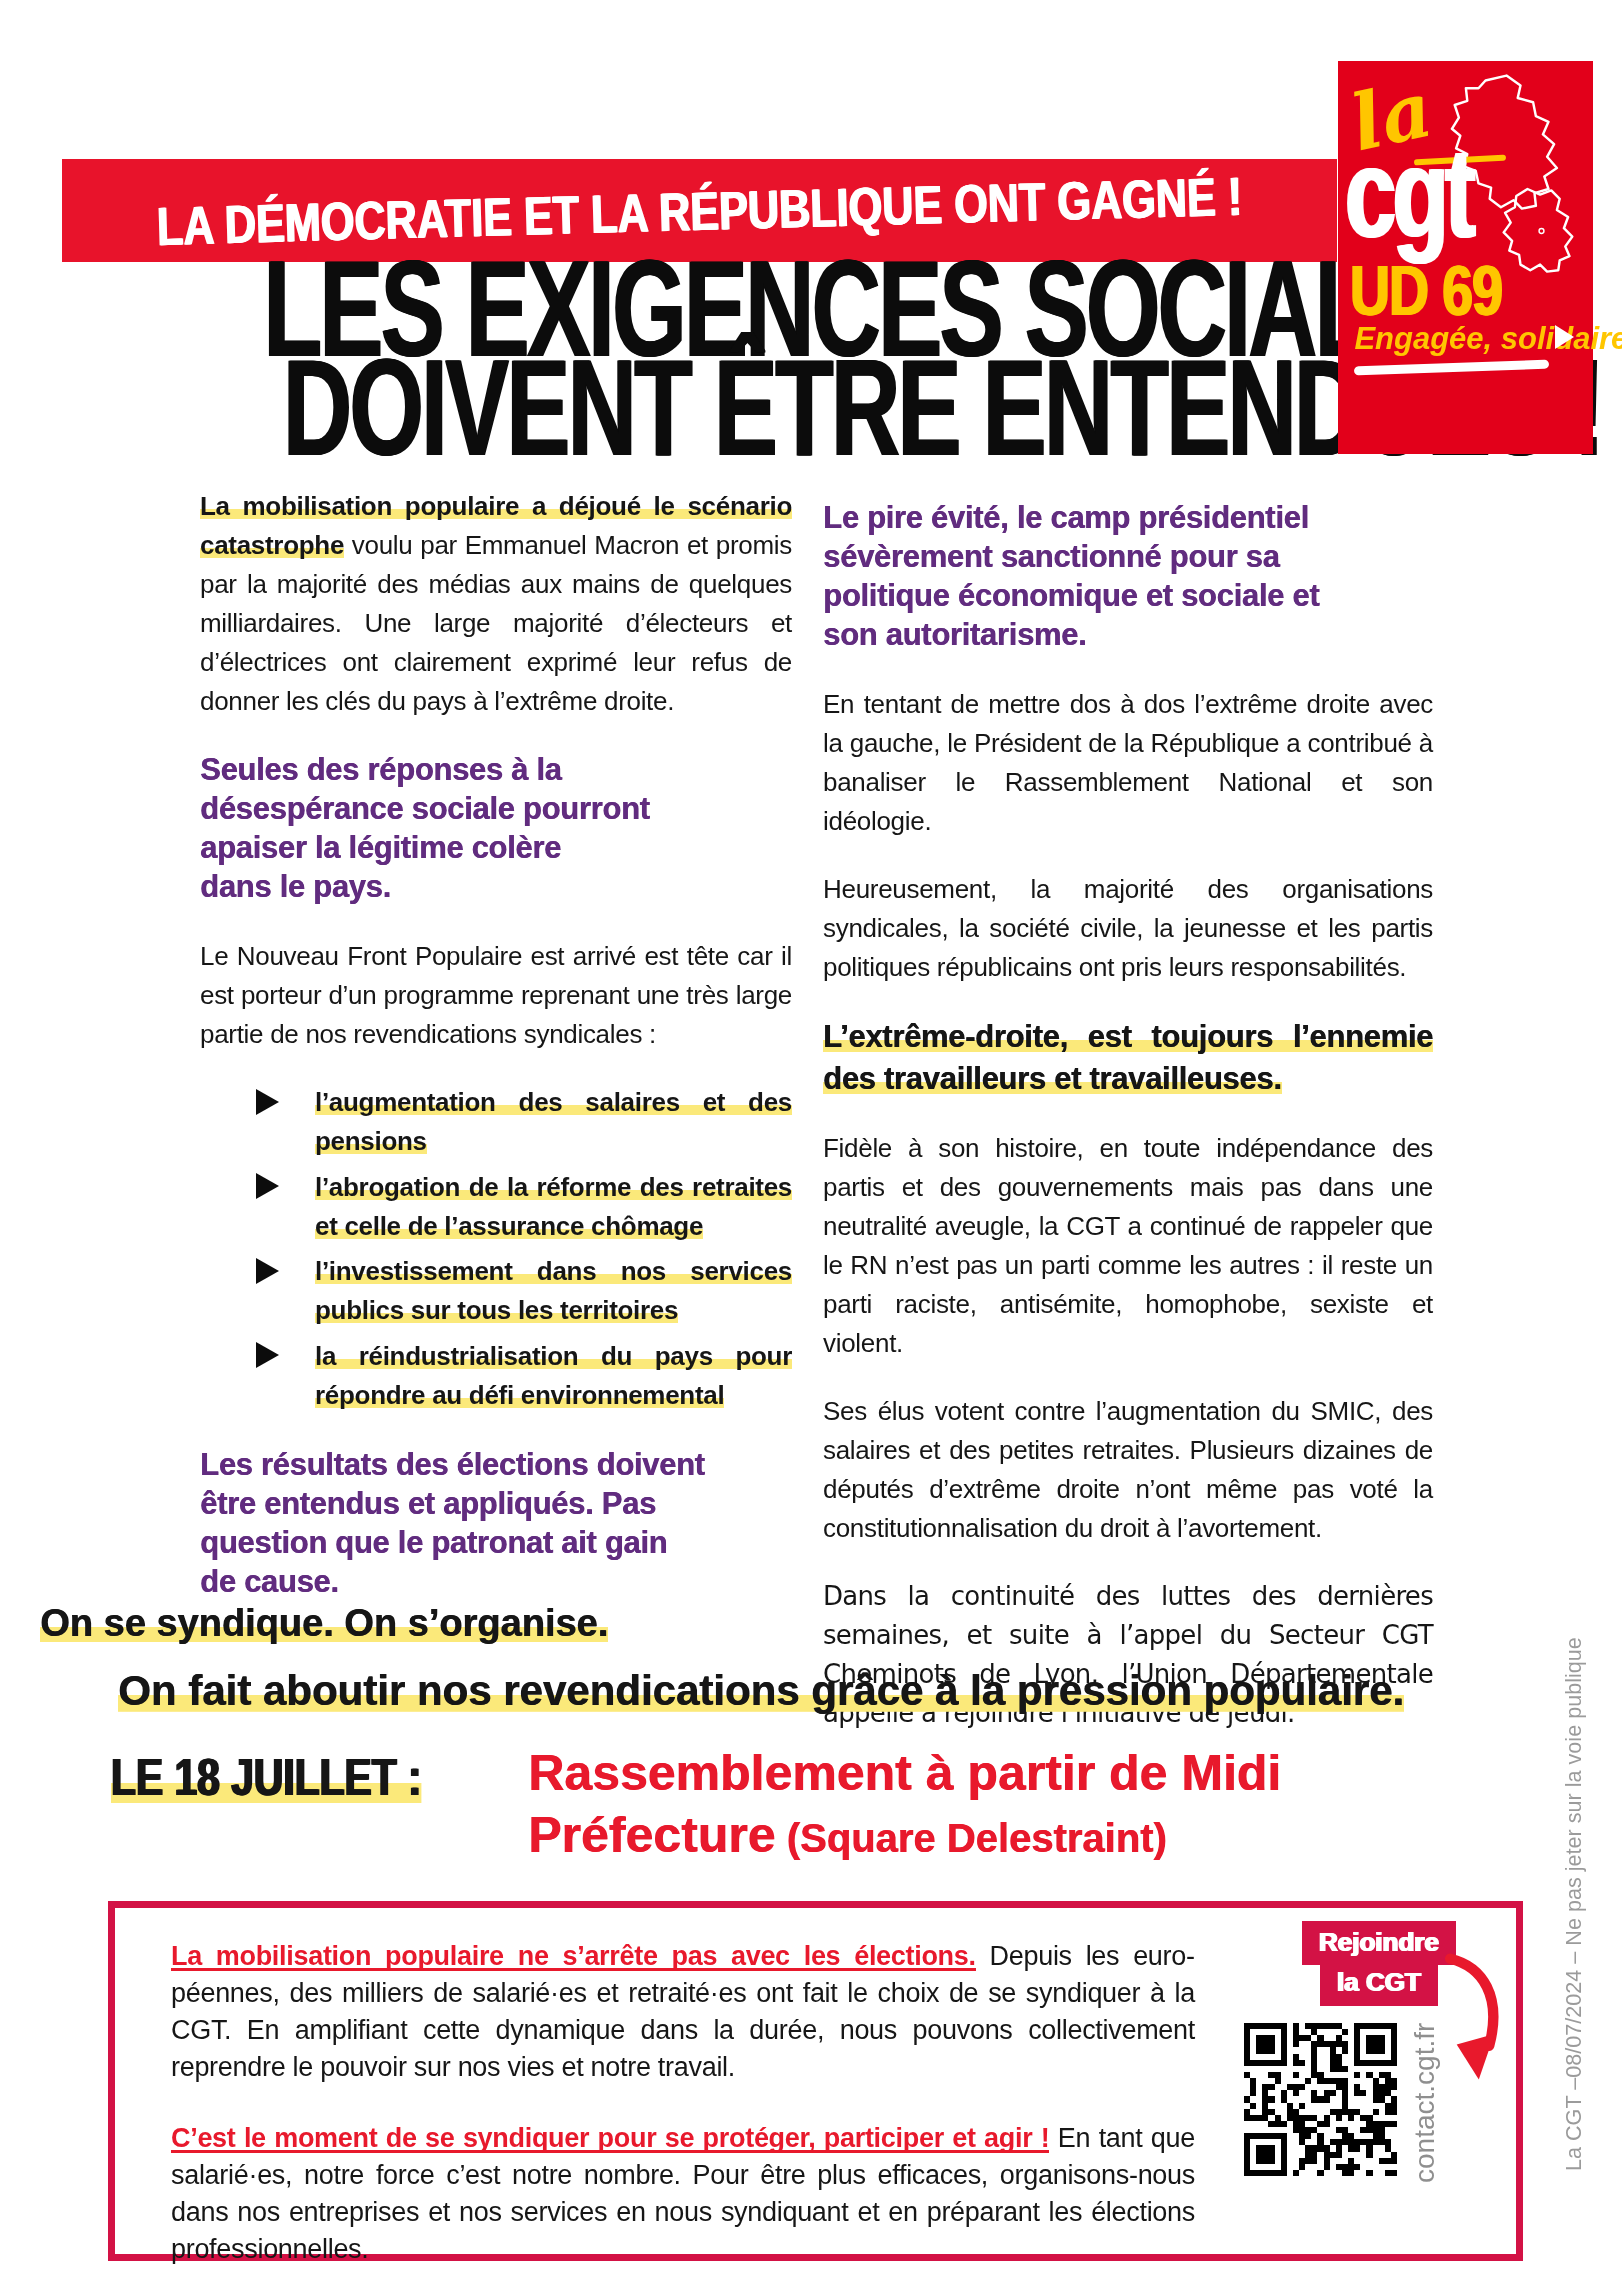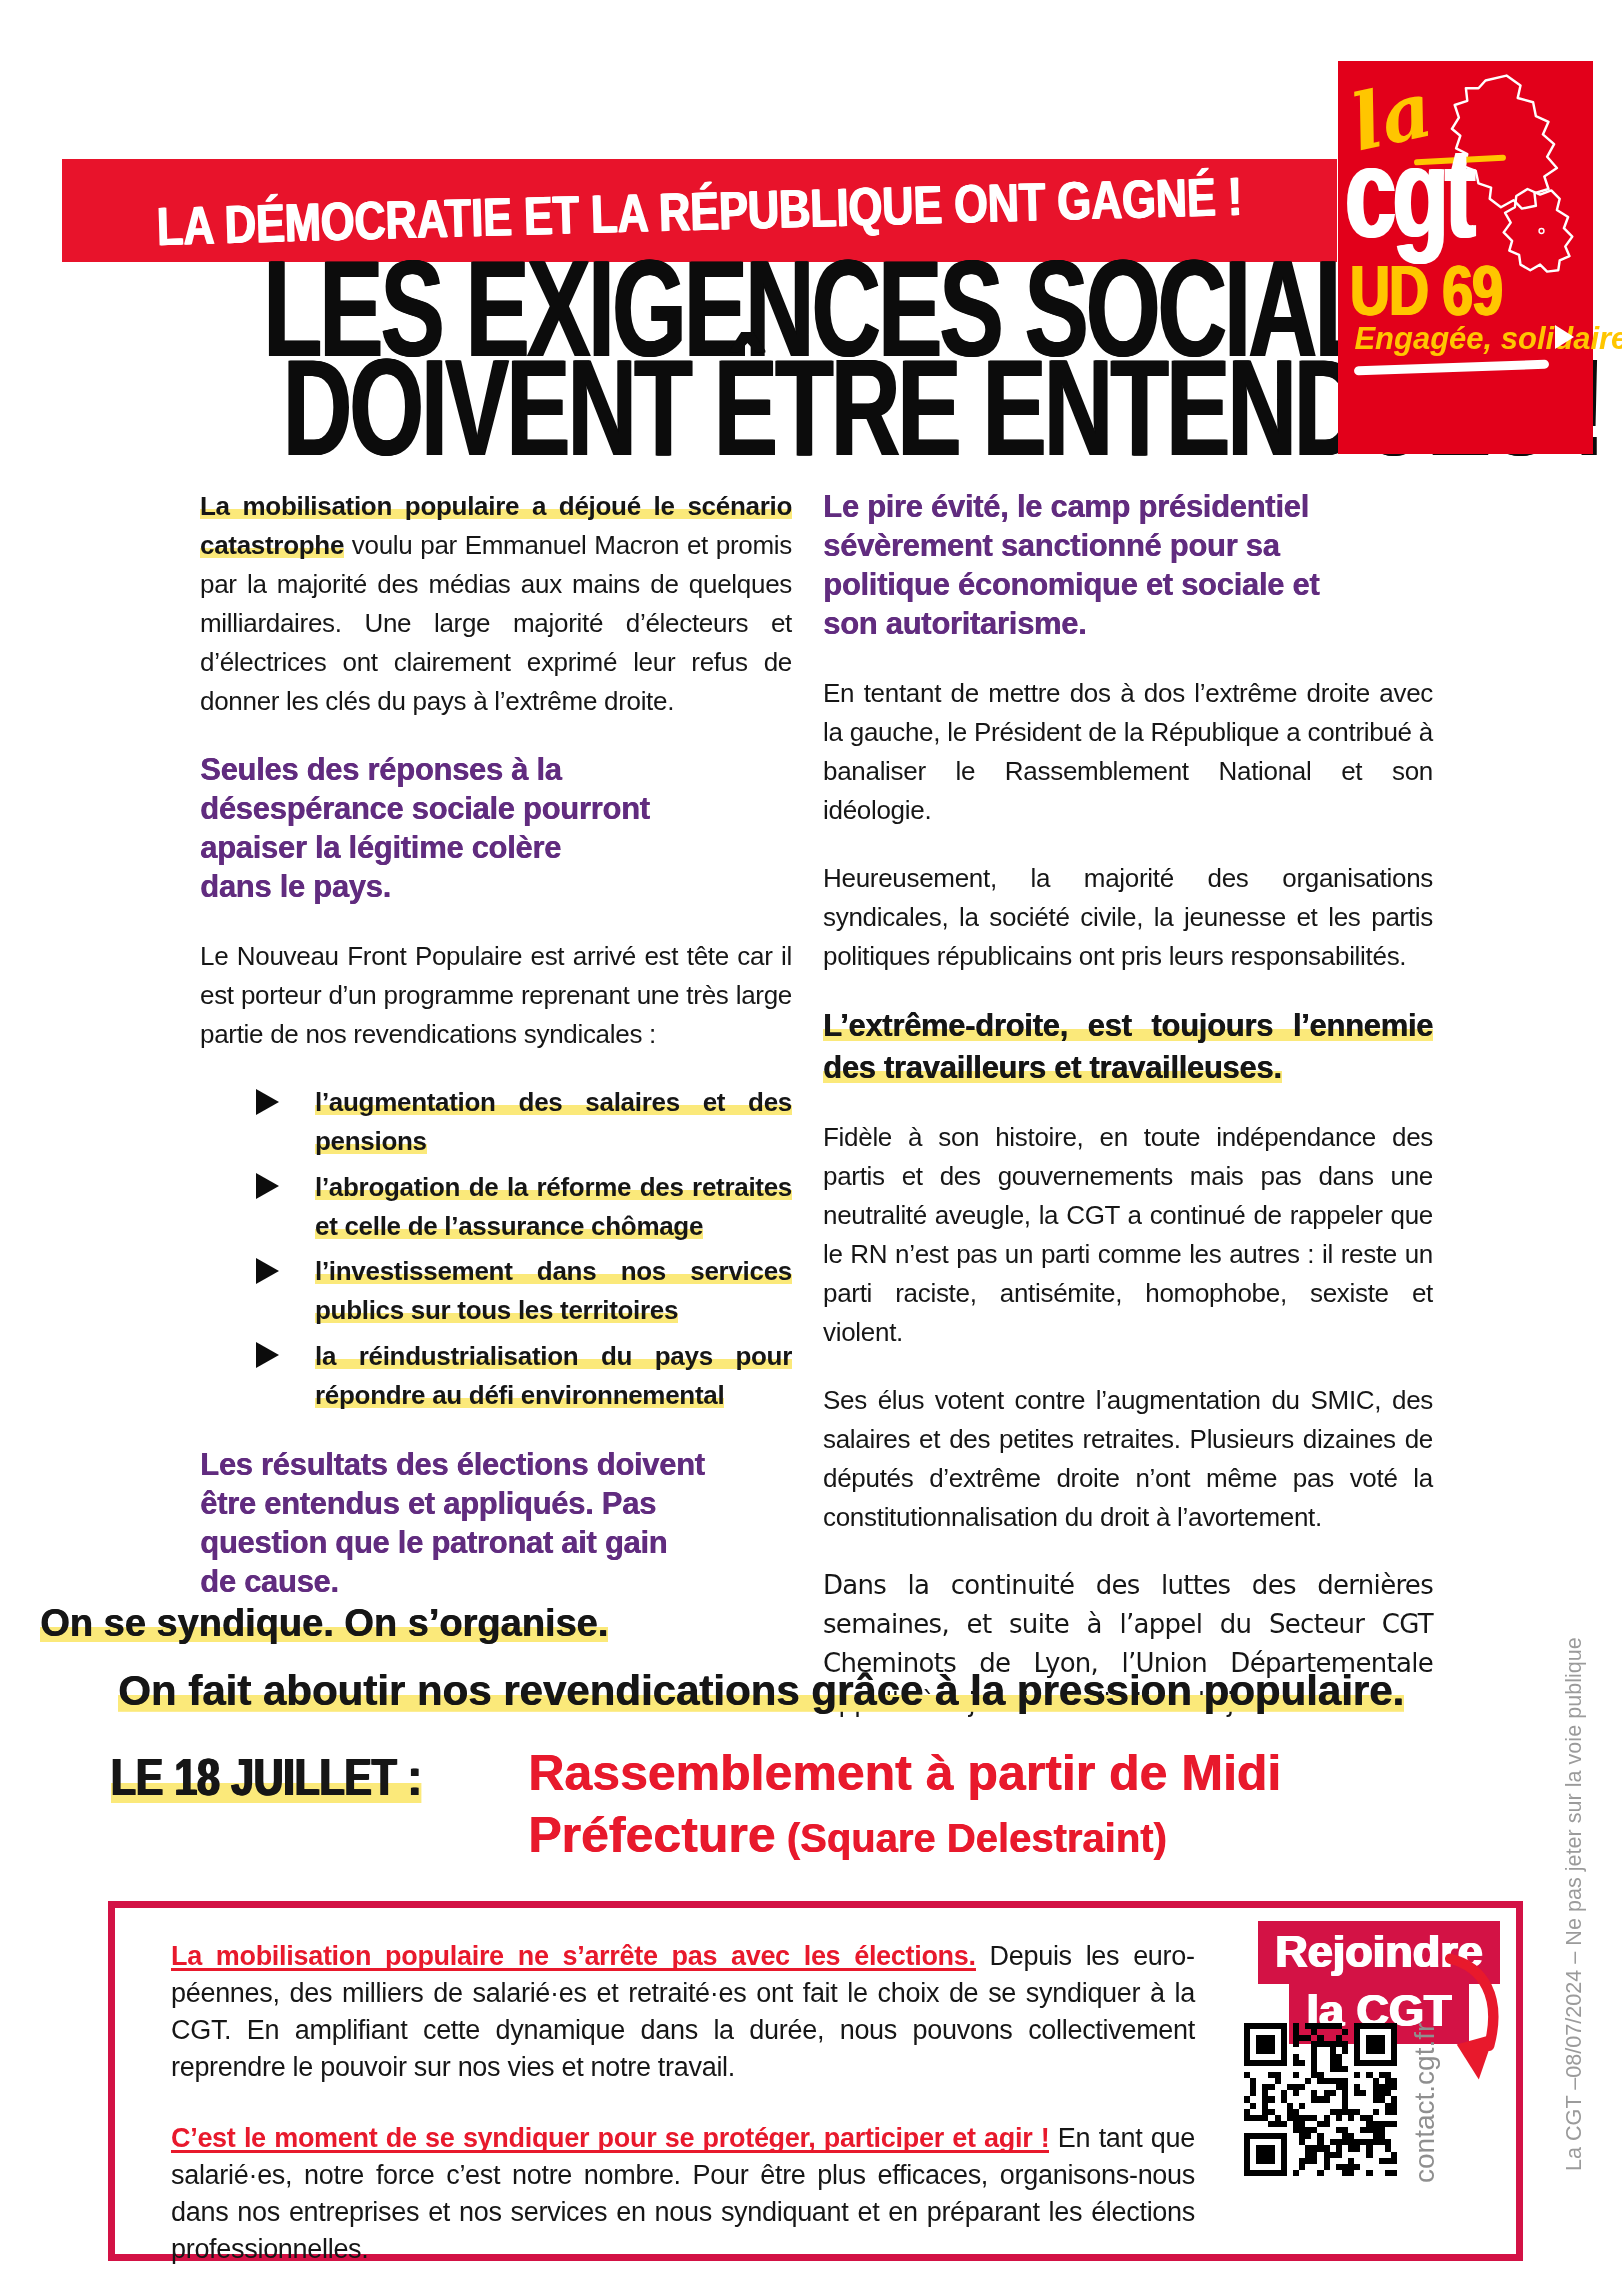--- a/index.html
+++ b/index.html
@@ -48,21 +48,21 @@
   .swoosh{position:absolute;left:16.4px;top:302px;width:195px;height:8.5px;background:#fff;border-radius:4.6px;
           transform:rotate(-2deg);}
 
   
   .col{position:absolute;top:487px;font-size:26px;line-height:39px;letter-spacing:-0.3px;}
   .col-left{left:200px;width:592px;}
   .col-right{left:823px;width:610px;}
   p.body{text-align:justify;margin:0 0 29px 0;}
   .purple-h{color:var(--purple);font-weight:800;font-size:31px;line-height:39px;white-space:pre-line;
             margin:10.5px 0 31px 0;letter-spacing:-0.3px;text-shadow:0.5px 0 currentColor;}
-  .purple-h.first{margin-top:0;}
+  .purple-h.first{margin-top:11px;}
   .bold{font-weight:bold;}
   .hl-y{background-image:linear-gradient(var(--hl-yellow),var(--hl-yellow));background-repeat:no-repeat;
         background-size:100% 0.40em;background-position:0 94%;
         -webkit-box-decoration-break:clone;box-decoration-break:clone;}
   .bullets{margin:3.9px 0 30px 0;}
   .bullet{position:relative;padding-left:115px;margin-bottom:6.5px;font-weight:bold;text-align:justify;}
   .tri{position:absolute;left:56px;top:5.9px;width:0;height:0;display:inline-block;
        border-left:23.6px solid #0c0c0c;border-top:13.7px solid transparent;border-bottom:13.7px solid transparent;}
   .black-hl{font-weight:800;font-size:31px;line-height:42px;margin:0 0 29px 0;text-align:justify;
             text-shadow:0.5px 0 currentColor;}
@@ -86,21 +86,21 @@
   .box{position:absolute;left:108px;top:1901px;width:1401px;height:346px;border:7.9px solid var(--crimson);
        background:#fff;}
   .box-text{position:absolute;left:56px;top:30px;width:1024px;font-size:27px;line-height:37px;text-align:justify;
             letter-spacing:-0.3px;}
   .box-text p{margin:0 0 34px 0;}
   .lead-red{color:var(--red-text);font-weight:bold;
             background-image:linear-gradient(var(--red-text),var(--red-text));background-repeat:no-repeat;
             background-size:100% 3.3px;background-position:0 100%;
             -webkit-box-decoration-break:clone;box-decoration-break:clone;}
   .join{position:absolute;left:1120px;top:13px;width:288px;text-align:center;line-height:0;}
-  .join-line{display:inline-block;background:var(--crimson);color:#fff;font-weight:900;font-size:45px;
+  .join-line{display:inline-block;background:var(--crimson);color:#fff;font-weight:900;font-size:26px;
              line-height:1.0;padding:7.9px 17px 10.5px;white-space:nowrap;
              text-shadow:1px 0 currentColor,-1px 0 currentColor;}
   .join-line.second{margin-top:0px;padding-top:3.9px;}
   .qr{position:absolute;left:1129px;top:115px;width:153px;height:153px;}
   .qr-caption{position:absolute;left:1294px;top:118px;height:157px;writing-mode:vertical-rl;
               transform:rotate(180deg);color:#8f8f8f;font-size:28px;letter-spacing:0;}
   .arrow{position:absolute;left:1330px;top:41px;width:65px;height:139px;}
 
   
   .margin-note{position:absolute;left:1561px;top:1805px;height:366px;writing-mode:vertical-rl;

